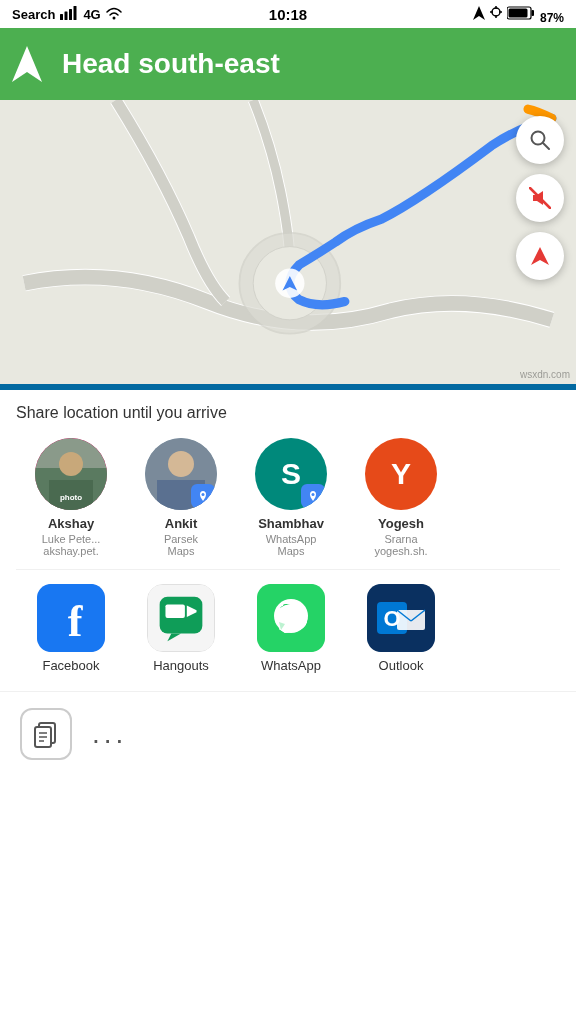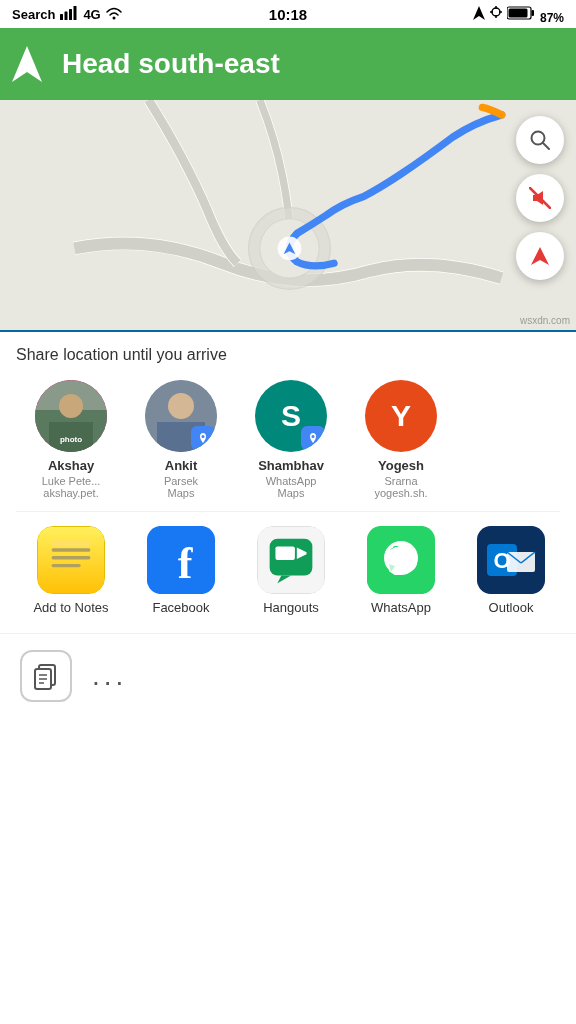--- a/index.html
+++ b/index.html
@@ -44,21 +44,21 @@
     }
     .nav-title {
       color: #fff;
       font-size: 28px;
       font-weight: 600;
     }
 
     
     .map-area {
       position: relative;
-      height: 230px;
+      height: 284px;
       background: #e8e8e0;
       overflow: hidden;
     }
 
     
     .map-svg {
       width: 100%;
       height: 100%;
     }
 
@@ -77,21 +77,21 @@
       cursor: pointer;
     }
     .map-btn-search { top: 16px; }
     .map-btn-mute { top: 74px; }
     .map-btn-location { top: 132px; }
 
     
     .share-section {
       background: #fff;
       padding: 14px 16px 8px;
-      border-top: 2px solid #0369a1;
+      border-top: 6px solid #0369a1;
     }
     .share-title {
       font-size: 16px;
       color: #333;
       margin-bottom: 12px;
     }
 
     
     .contacts-row {
       display: flex;
@@ -415,40 +415,20 @@
       </div>
       <div class="contact-name">Yogesh</div>
       <div class="contact-sub">Srarna</div>
       <div class="contact-sub">yogesh.sh.</div>
     </div>
 
   </div>
 
   <div class="app-share-row">
 
-    <div class="app-item">
-      <div class="app-icon notes-icon">
-        <svg width="68" height="68" viewBox="0 0 68 68">
-          <rect width="68" height="68" rx="14" fill="url(#notesGrad)"></rect>
-          <defs>
-            <linearGradient id="notesGrad" x1="0" y1="0" x2="0" y2="1">
-              <stop offset="0%" stop-color="#FFEF5A"></stop>
-              <stop offset="100%" stop-color="#FFC107"></stop>
-            </linearGradient>
-          </defs>
-
-          <rect x="14" y="22" width="40" height="3.5" rx="1.8" fill="#b0a060"></rect>
-          <rect x="14" y="30" width="40" height="3.5" rx="1.8" fill="#b0a060"></rect>
-          <rect x="14" y="38" width="30" height="3.5" rx="1.8" fill="#b0a060"></rect>
-
-          <rect x="14" y="14" width="40" height="6" rx="0" fill="#ffe066"></rect>
-        </svg>
-      </div>
-      <div class="app-label">Add to Notes</div>
-    </div>
 
     <div class="app-item">
       <div class="app-icon facebook-icon">
         <svg width="68" height="68" viewBox="0 0 68 68">
           <rect width="68" height="68" rx="14" fill="#1877F2"></rect>
           <text x="38" y="52" text-anchor="middle" fill="white" font-size="44" font-family="Georgia,serif" font-weight="bold">f</text>
         </svg>
       </div>
       <div class="app-label">Facebook</div>
     </div>

